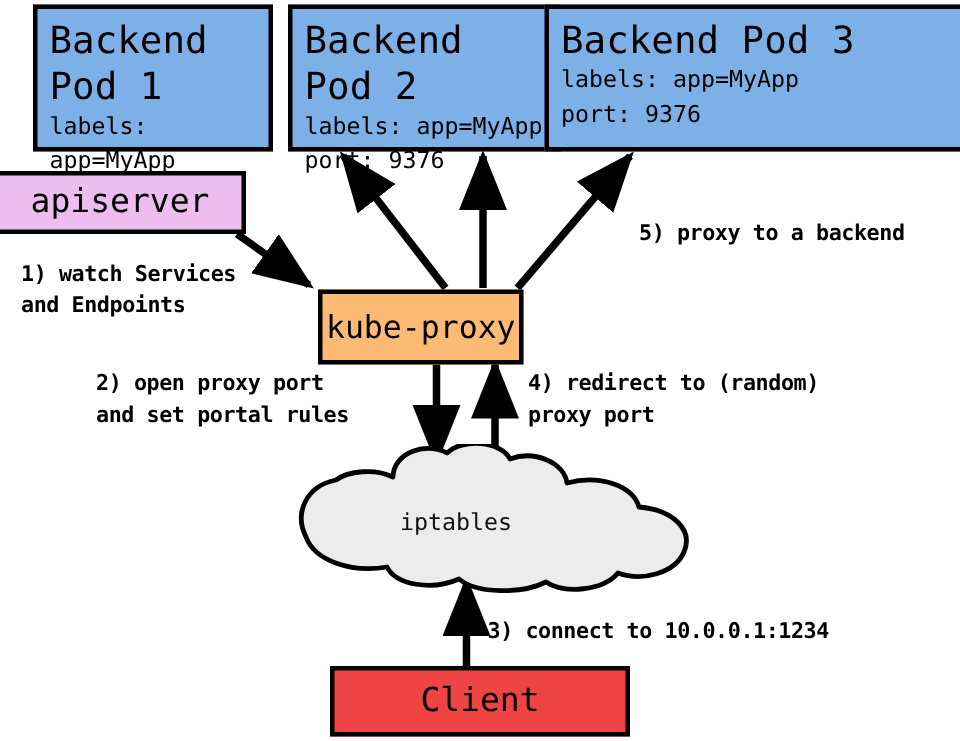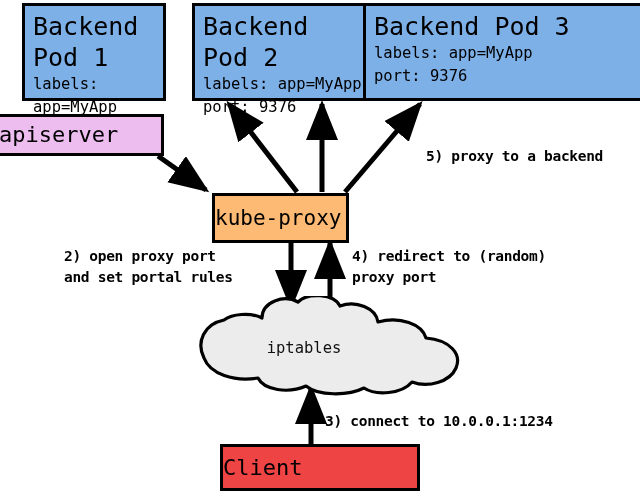--- a/index.html
+++ b/index.html
@@ -2,28 +2,28 @@
 <html><head>
 <meta charset="utf-8">
 <style>
   html,body{margin:0;padding:0;background:#ffffff;}
   body{width:640px;height:494px;overflow:hidden;
        font-family:"DejaVu Sans Mono","Liberation Mono",monospace;}
   #canvas{position:relative;width:640px;height:494px;}
 
   .node{position:absolute;box-sizing:border-box;border:3px solid #000;
         display:flex;flex-direction:column;justify-content:center;}
-  .node .title{text-align:left;}
+  .node .title{text-align:center;}
 
   
   .pod{background:#7eb0e8;padding:2px 8px 6px 8px;justify-content:flex-start;}
   .pod .title{font-size:25px;line-height:31px;color:#000;text-align:left;
               letter-spacing:0px;margin-top:3px;}
   .pod .meta{font-size:15.5px;line-height:23px;color:#000;text-align:left;}
-  #pod1{left:22px;top:3px;width:144px;height:98px;}
+  #pod1{left:22px;top:3px;width:160px;height:98px;}
   #pod2{left:192px;top:3px;width:182px;height:98px;}
   #pod3{left:363px;top:3px;width:280px;height:98px;}
 
   
   #apiserver{left:-4px;top:114px;width:168px;height:42px;background:#edbdf0;}
   #apiserver .title{font-size:22px;line-height:26px;}
 
   
   #kubeproxy{left:212px;top:193px;width:137px;height:50px;background:#fdba74;}
   #kubeproxy .title{font-size:21px;line-height:25px;}
@@ -117,20 +117,22 @@
            C8,46 16,28 36,24
            C44,18 62,16 74,22 Z" fill="#ececec" stroke="#000" stroke-width="3.2" stroke-linejoin="round"></path>
     </svg>
     <div class="cloud-label">iptables</div>
   </div>
 
   <div class="node" id="client">
     <div class="title">Client</div>
   </div>
 
+  <div class="step" id="step1">1) watch Services
+and Endpoints</div>
   <div class="step" id="step2">2) open proxy port
 and set portal rules</div>
   <div class="step" id="step3">3) connect to 10.0.0.1:1234</div>
   <div class="step" id="step4">4) redirect to (random)
 proxy port</div>
   <div class="step" id="step5">5) proxy to a backend</div>
 
 </div>
 
 </body></html>

